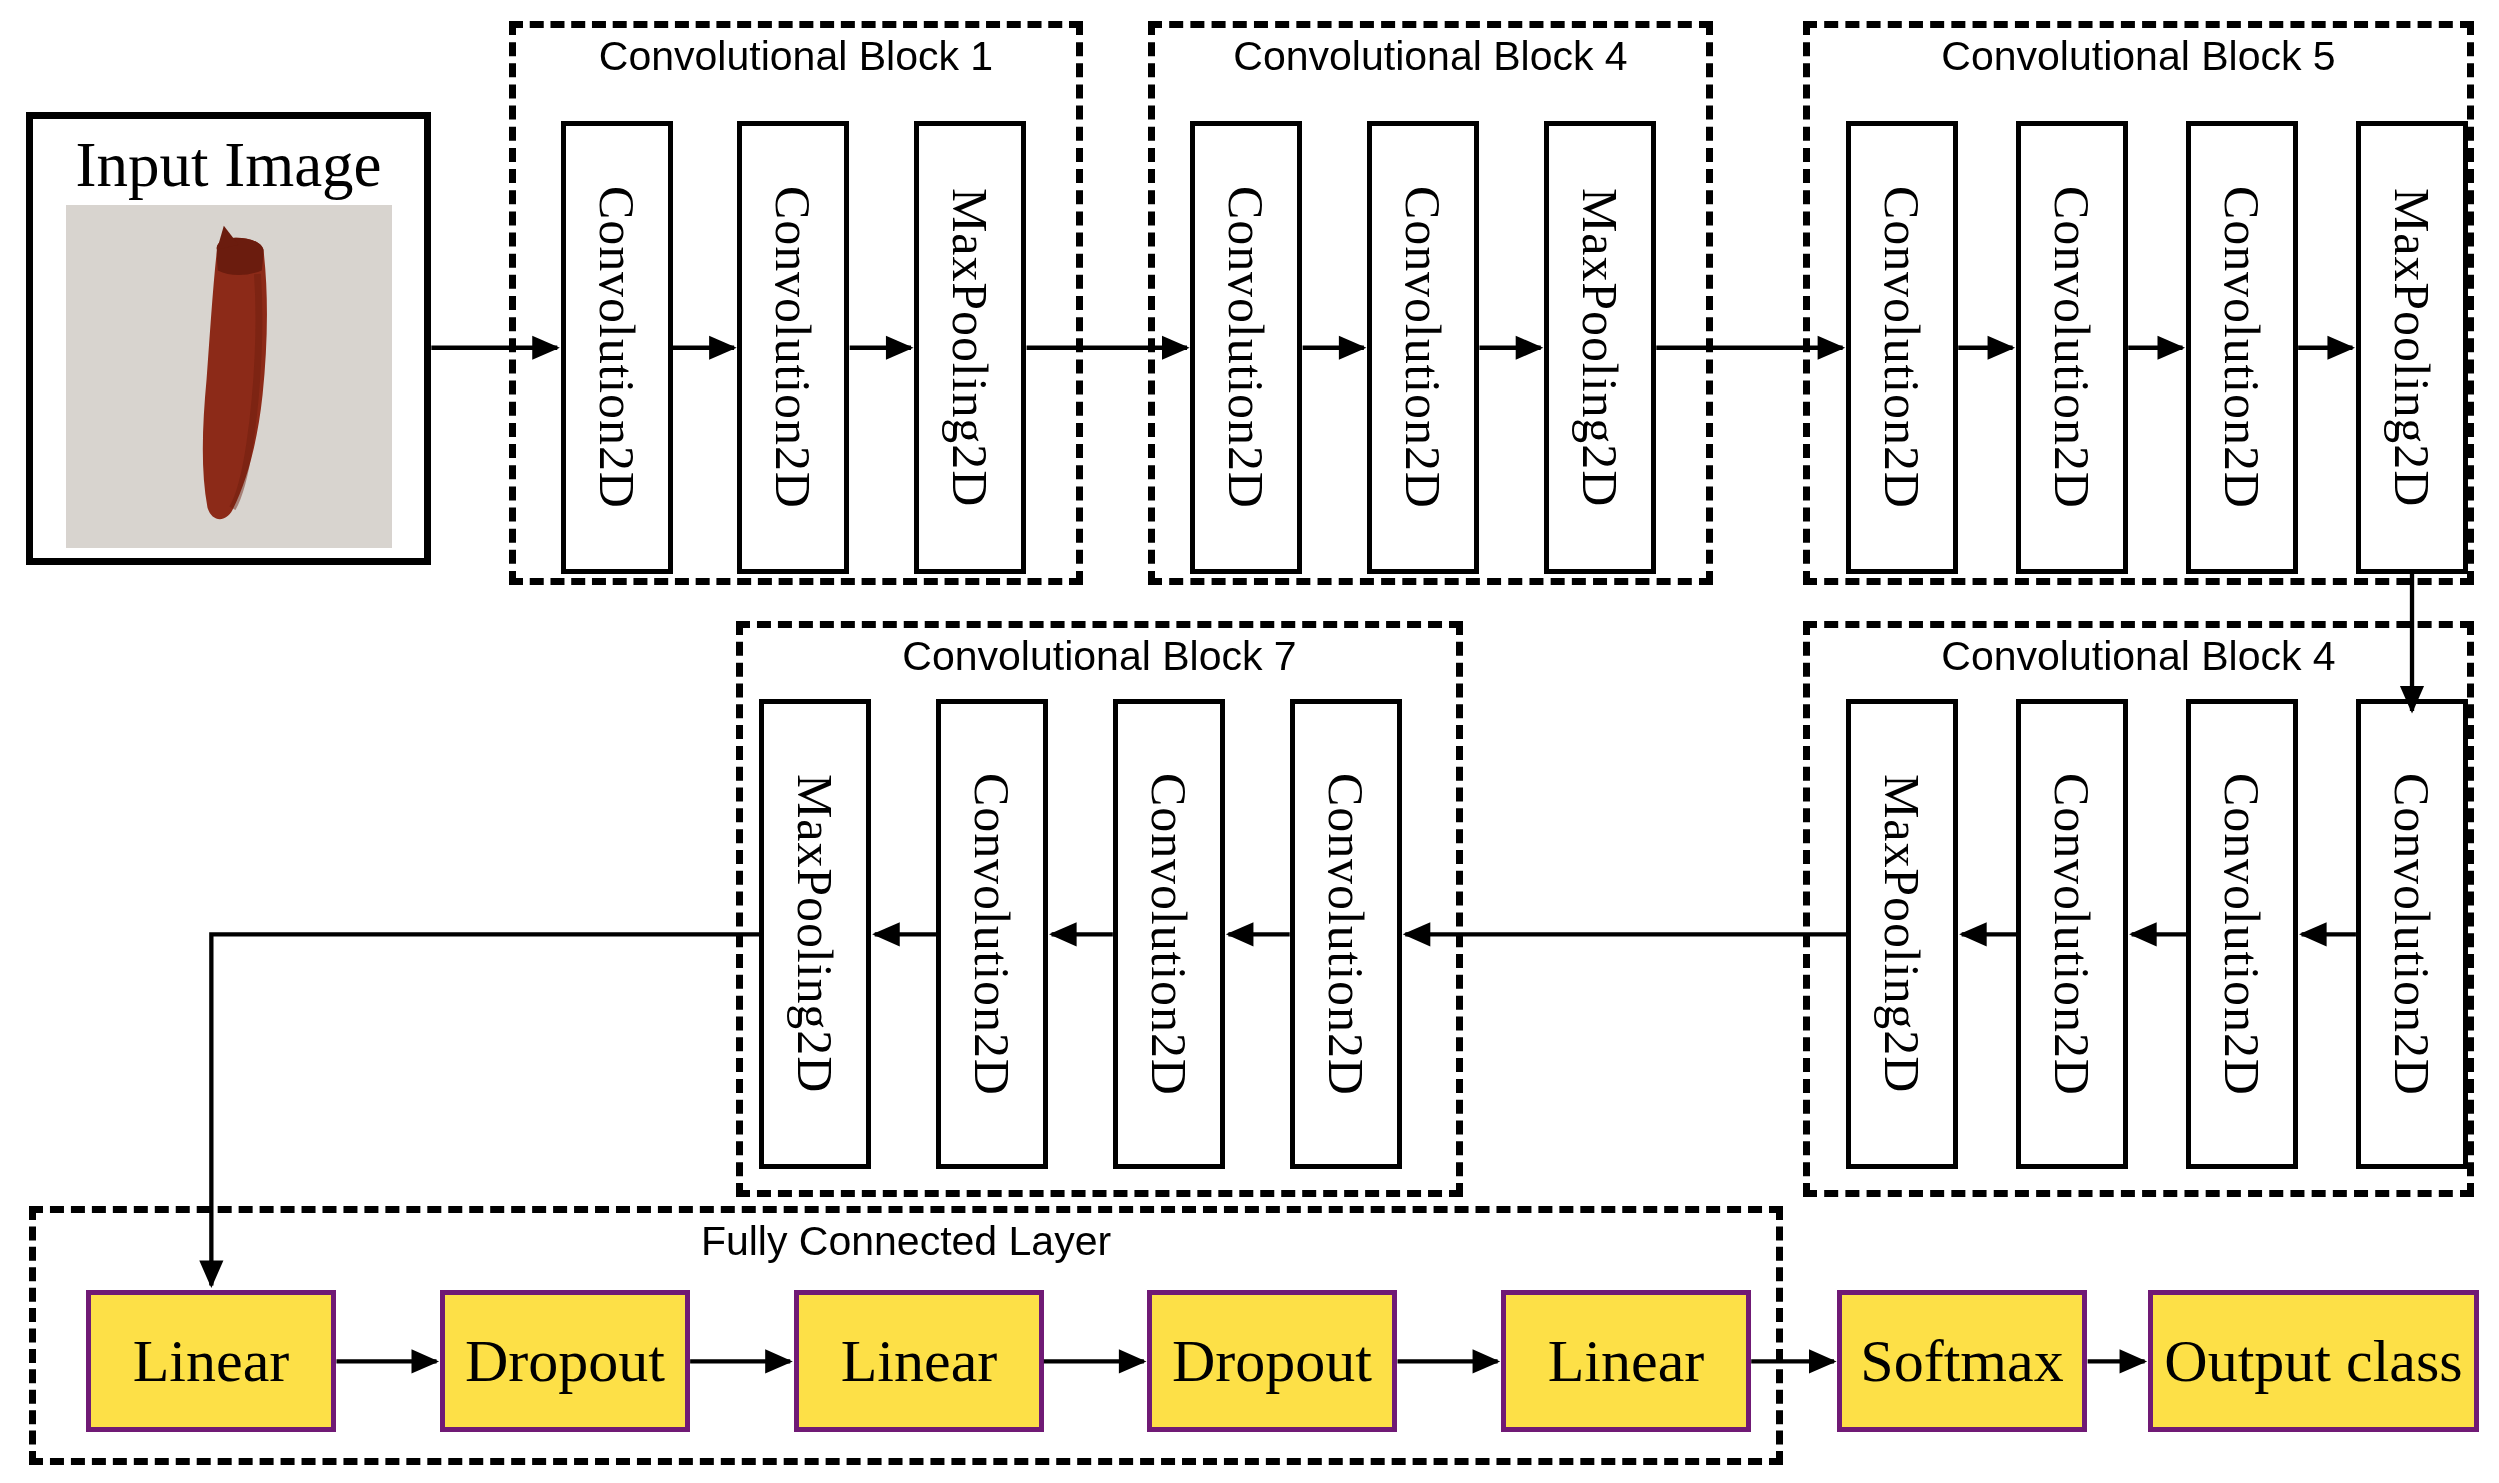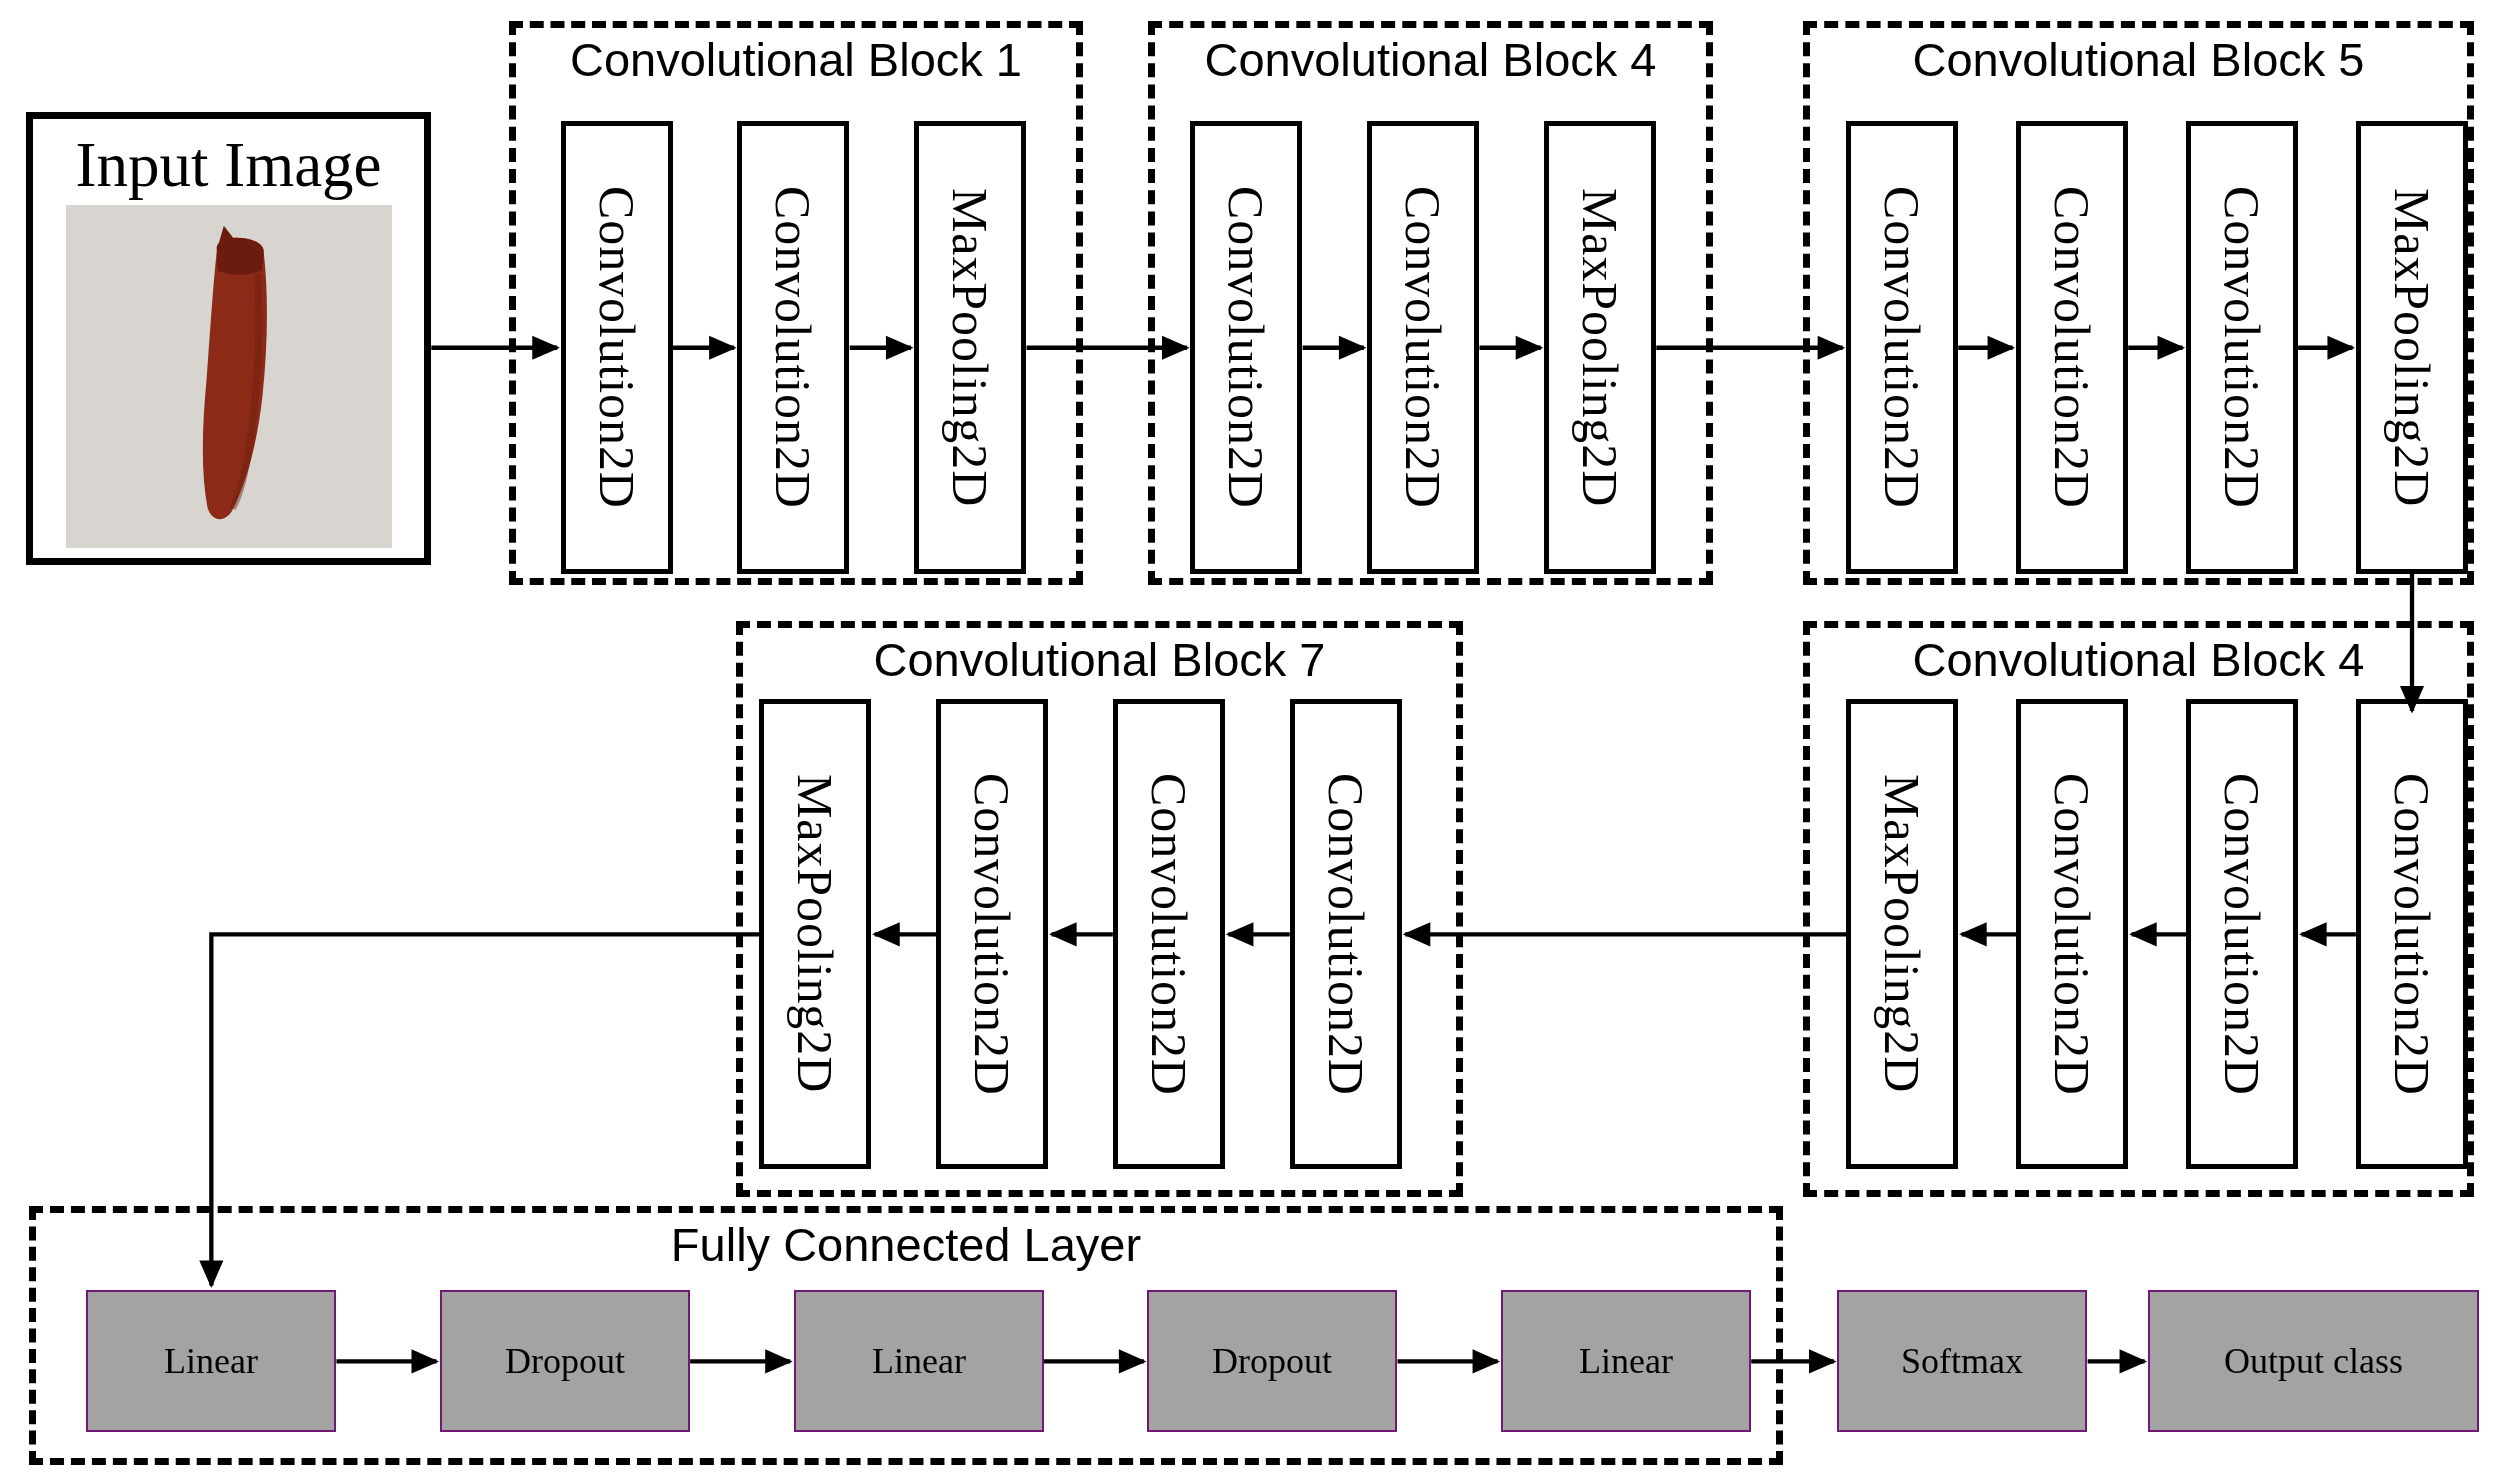--- a/index.html
+++ b/index.html
@@ -15,47 +15,47 @@
   }
   .dashed-block{
     position:absolute;
     border:7px dashed #000;
     background:transparent;
   }
   .block-title{
     position:absolute;
     text-align:center;
     font-family:"Liberation Sans", sans-serif;
-    font-size:47px;
+    font-size:41px;
     line-height:1.15;
     color:#000;
     white-space:nowrap;
   }
   .vbox{
     position:absolute;
     border:5.2px solid #000;
     background:#fff;
     display:flex;
     align-items:center;
     justify-content:center;
     writing-mode:vertical-rl;
     font-family:"Liberation Serif", serif;
     font-size:50px;
     letter-spacing:0.9px;
     white-space:nowrap;
   }
   .hbox{
     position:absolute;
-    border:2px solid #701a75;
-    background:#a3a3a3;
+    border:5px solid #701a75;
+    background:#fde047;
     display:flex;
     align-items:center;
     justify-content:center;
     font-family:"Liberation Serif", serif;
-    font-size:36px;
+    font-size:60px;
     white-space:nowrap;
   }
   .input-box{
     position:absolute;
     left:26px; top:112px; width:405px; height:453px;
     border:7px solid #000;
     background:#fff;
   }
   .input-title{
     position:absolute;

